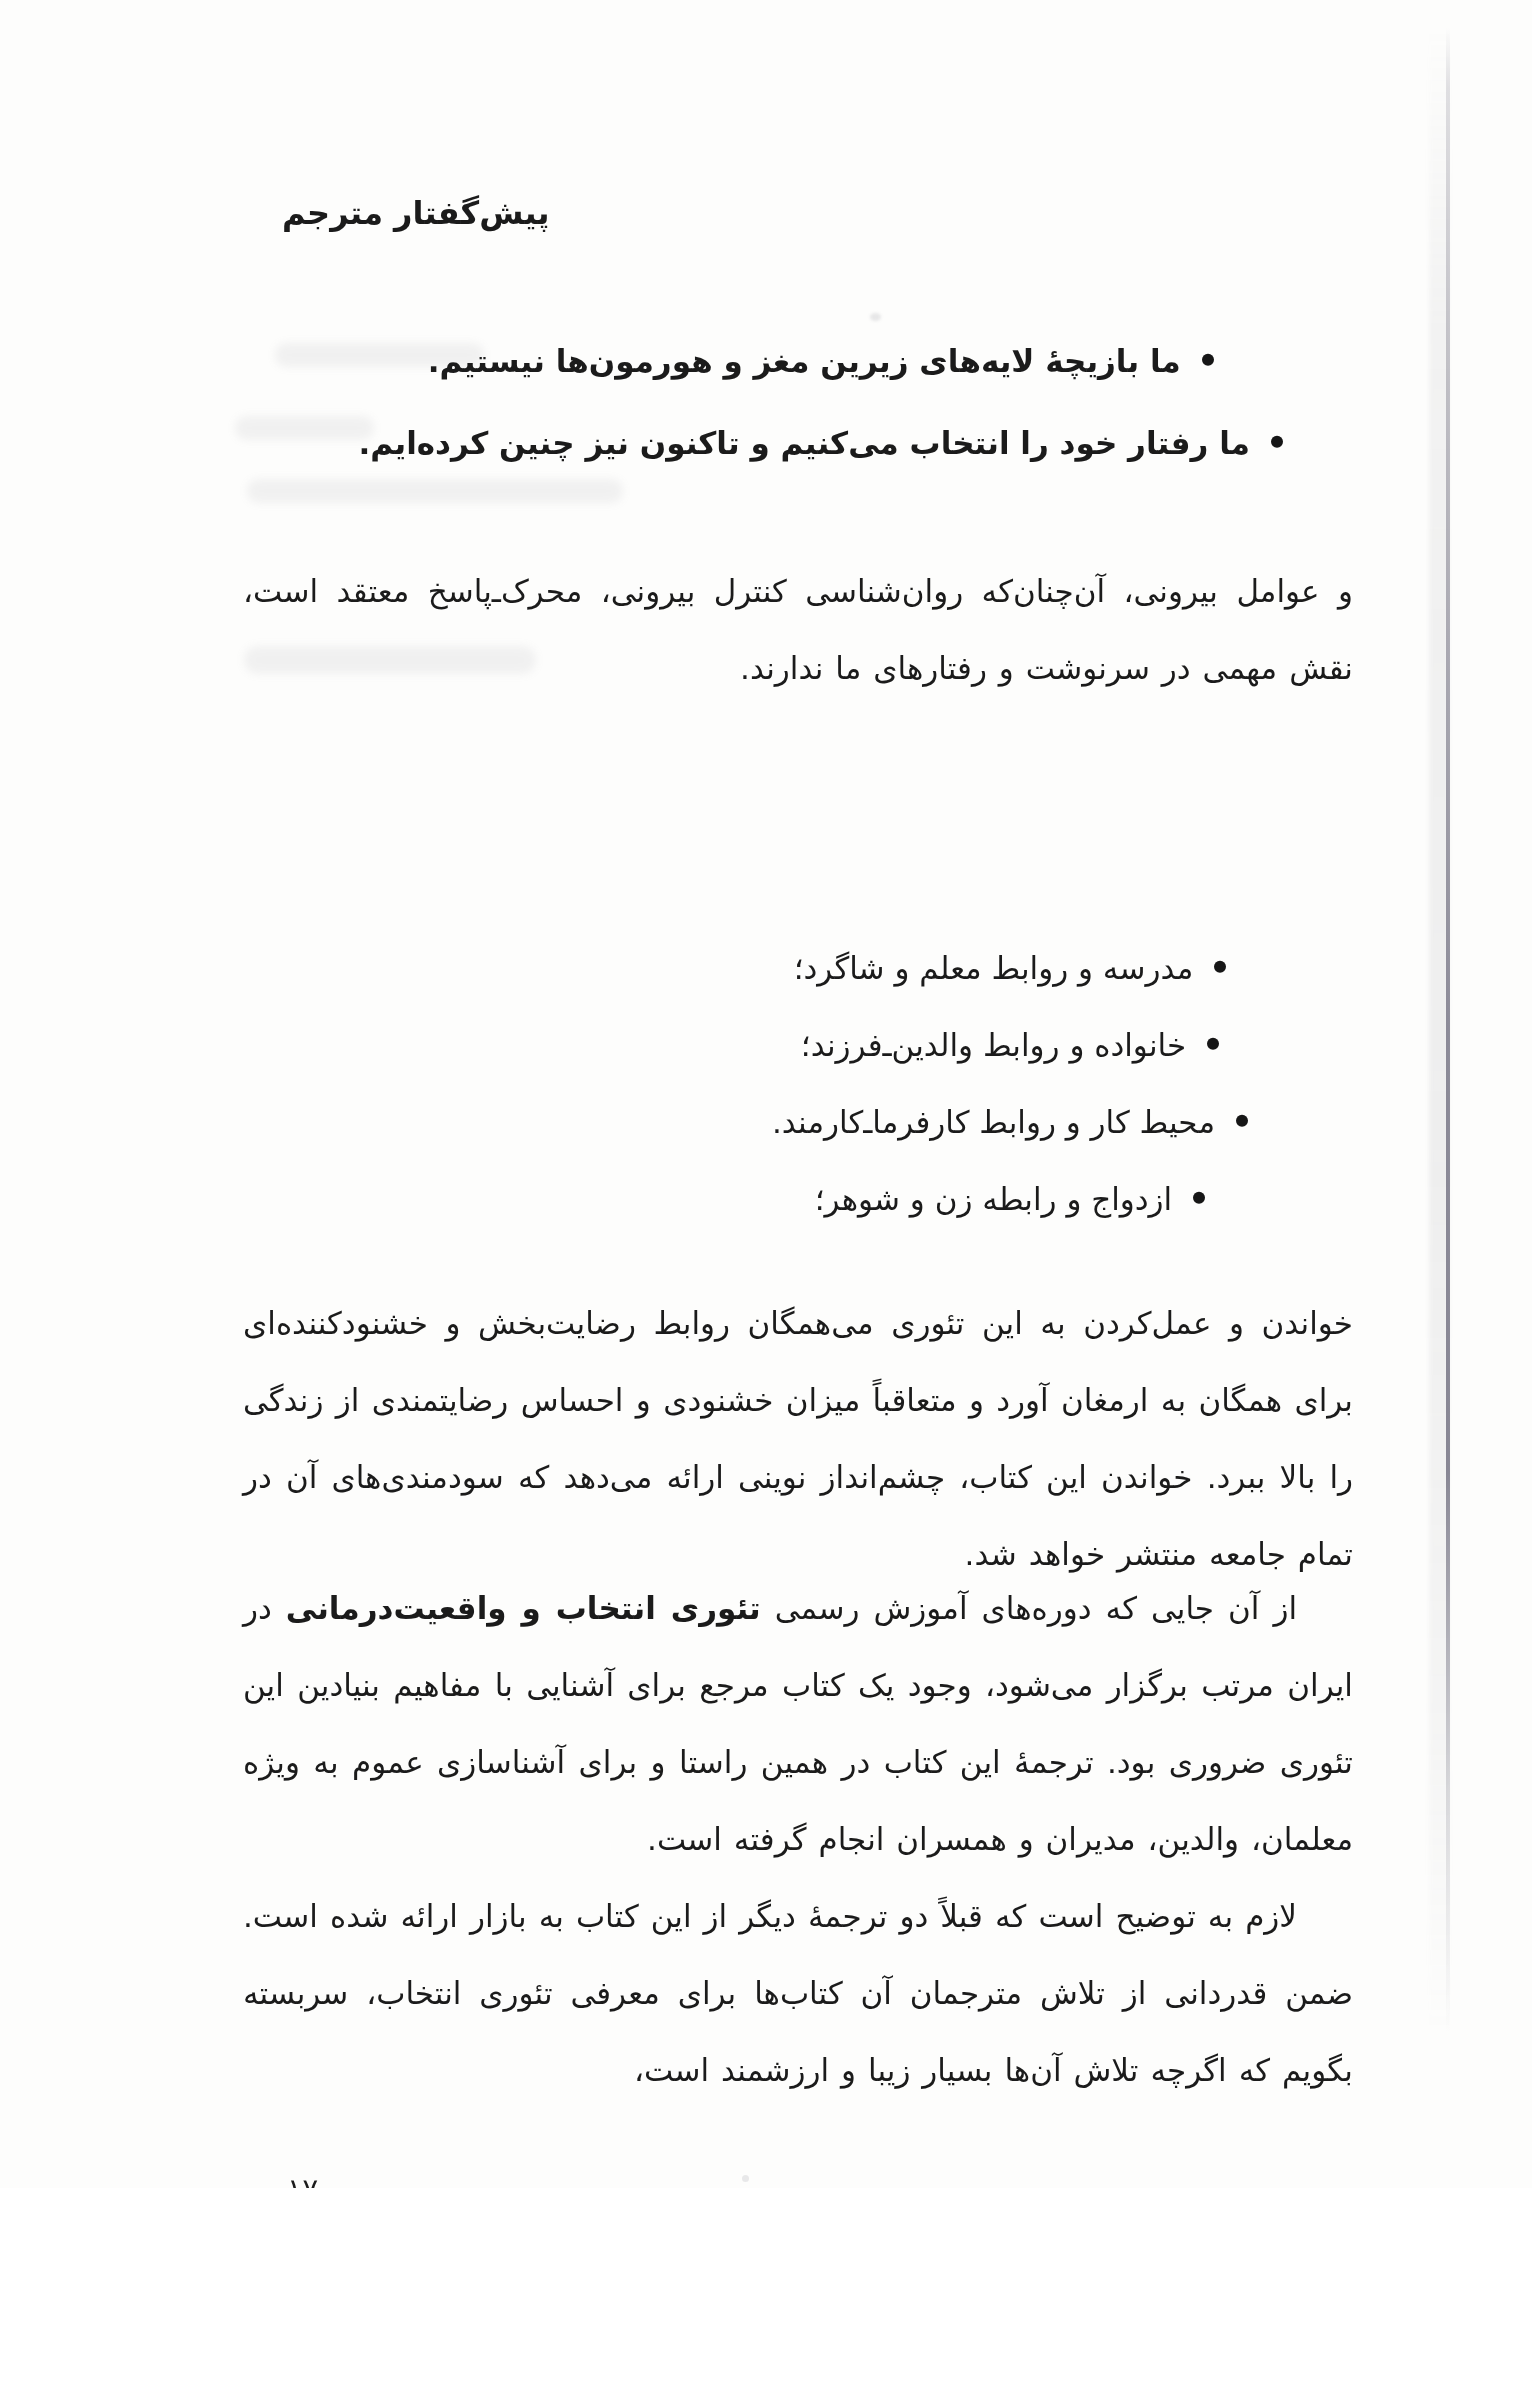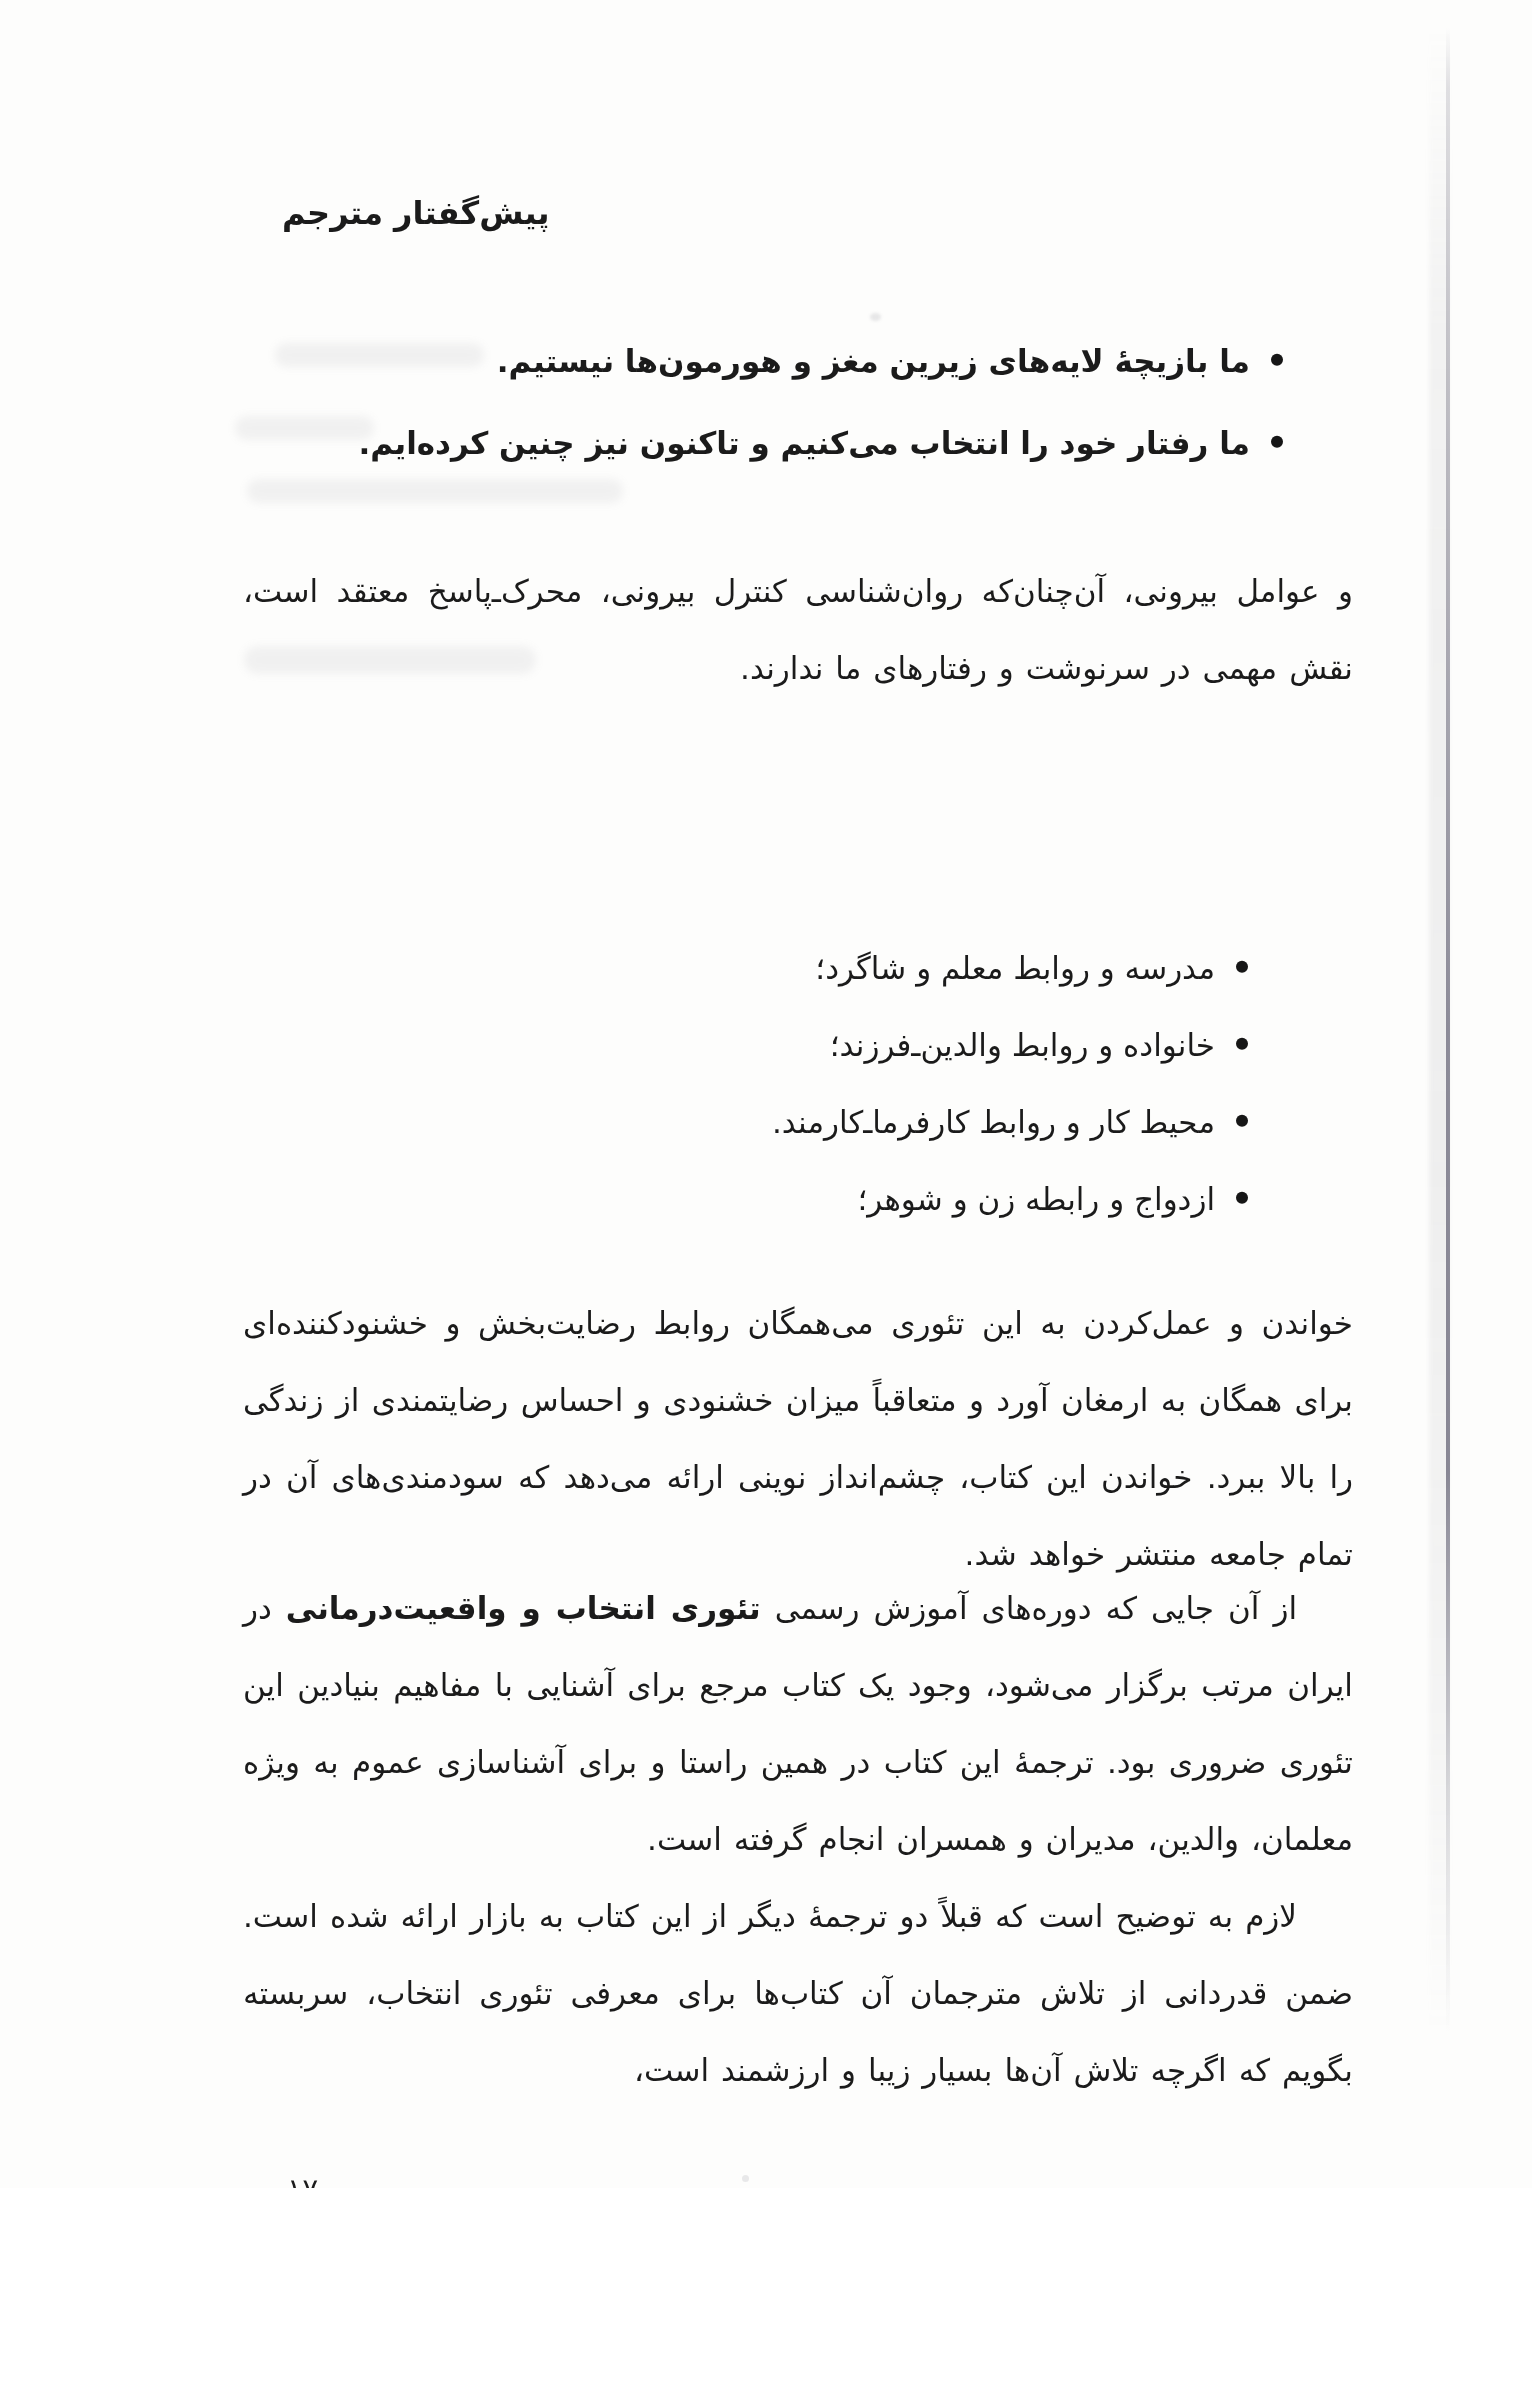--- a/index.html
+++ b/index.html
@@ -45,21 +45,21 @@
 
   
   ul.bullets{
     position:absolute;
     list-style:none;
     margin:0; padding:0;
     direction:rtl;
     text-align:right;
     font-size:31px;
   }
-  ul.bullets li{ white-space:nowrap; }
+  ul.bullets li{ white-space:nowrap;text-align:center; }
   .intro-bullets{
     right:249px; top:320px;
     line-height:82px;
     font-weight:700;
   }
   .domain-bullets{
     right:284px; top:930px;
     line-height:77px;
     font-weight:400;
   }

